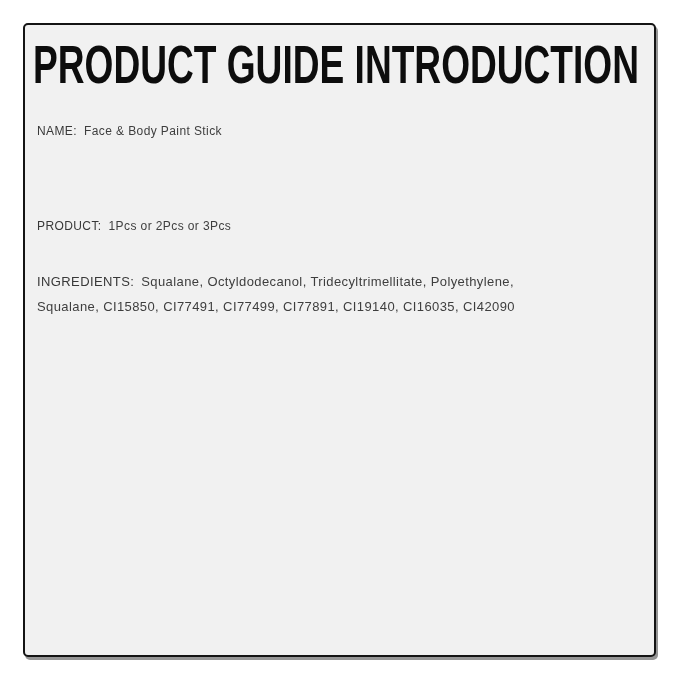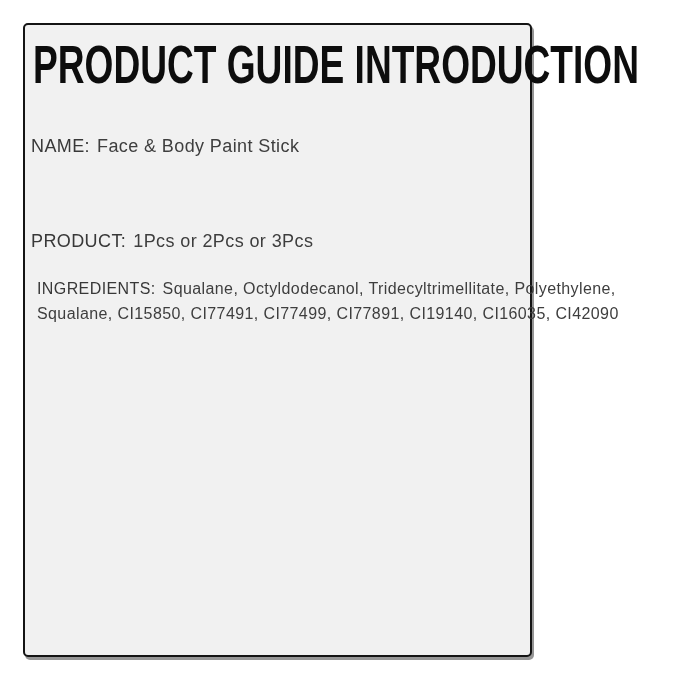--- a/index.html
+++ b/index.html
@@ -11,21 +11,21 @@
     height: 679px;
     background: #ffffff;
     font-family: "Liberation Sans", sans-serif;
     position: relative;
     overflow: hidden;
   }
   .card {
     position: absolute;
     left: 23px;
     top: 23px;
-    width: 509px;
+    width: 633px;
     height: 634px;
     box-sizing: border-box;
     background: #f1f1f1;
     border: 2px solid #141414;
     border-radius: 5px;
     box-shadow: 2px 3px 0 rgba(20, 20, 20, 0.45);
   }
   .title-wrap {
     position: absolute;
     left: 8px;
@@ -36,41 +36,40 @@
   .title-wrap svg {
     display: block;
   }
   .title-text {
     font-family: "Liberation Sans", sans-serif;
     font-weight: bold;
     fill: #0d0d0d;
   }
   .field {
     position: absolute;
-    left: 6px;
+    left: 12px;
     height: 24px;
     line-height: 24px;
-    font-size: 18px;
+    font-size: 12px;
     letter-spacing: 0.4px;
     color: #3e3e3e;
     white-space: nowrap;
-    margin-top: 15px;
   }
   .field .label {
     margin-right: 7px;
     color: #383838;
   }
   .field-name     { top: 94px; }
   .field-usage    { top: 141px; }
   .field-quantity { top: 189px; }
   .ingredients {
     position: absolute;
     left: 12px;
-    top: 251px;
-    font-size: 16px;
+    top: 244px;
+    font-size: 13px;
     line-height: 25px;
     letter-spacing: 0.4px;
     color: #3e3e3e;
     white-space: nowrap;
   }
   .ingredients .label {
     margin-right: 7px;
     color: #383838;
   }
 </style>

